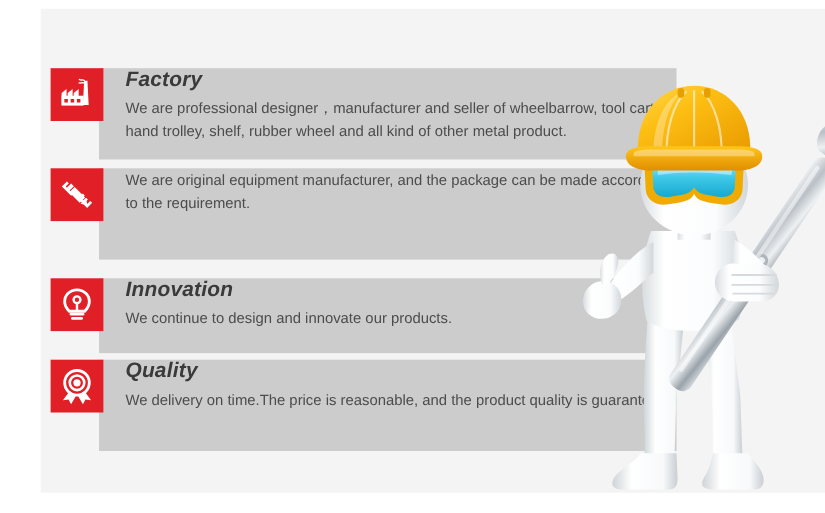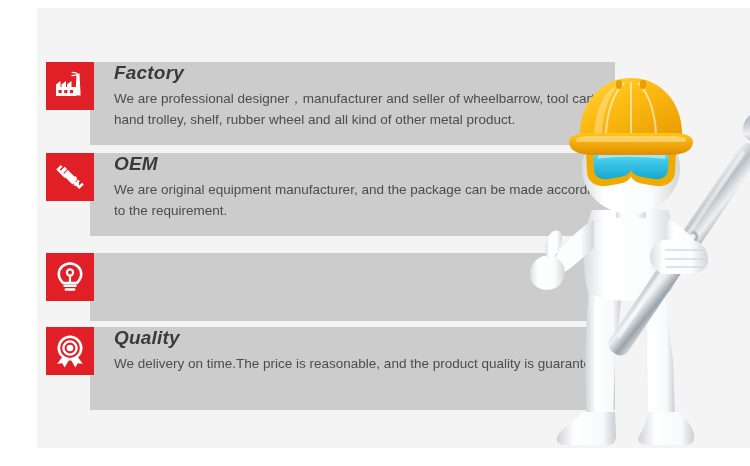--- a/index.html
+++ b/index.html
@@ -121,35 +121,38 @@
         <g transform="rotate(-45 24 24)">
           <path fill="#ffffff" d="M20.5 13 L27.5 13 L27.5 16.5 L20.5 16.5 Z"></path>
           <path fill="#ffffff" d="M20.5 17.5 L27.5 17.5 L27.5 31 L20.5 31 Z"></path>
           <path fill="#ffffff" d="M20.5 32 L24 37.5 L27.5 32 Z"></path>
         </g>
         <path fill="#ffffff" d="M13.5 12.5 L20 12.5 L20 15 L16 15 L16 17.3 L19.4 17.3 L19.4 19.6 L16 19.6 L16 22 L20 22 L20 24.5 L13.5 24.5 Z" transform="rotate(-45 16.7 18.5)"></path>
         <path fill="#ffffff" d="M28 23.5 L34.5 23.5 L34.5 26 L30.5 26 L30.5 28.3 L33.9 28.3 L33.9 30.6 L30.5 30.6 L30.5 33 L34.5 33 L34.5 35.5 L28 35.5 Z" transform="rotate(-45 31.2 29.5)"></path>
       </svg>
     </div>
     <div class="row-text">
-      <div class="row-title">OEM</div>
       <div class="row-desc">We are original equipment manufacturer, and the package can be made according to the requirement.</div>
     </div>
   </div>
 
   <div class="feature-row" style="top:253px; width:570px; height:70px;">
     <div class="gray-box" style="left:44px; top:0px; width:525px; height:68px;"></div>
     <div class="icon-tile">
       <svg viewBox="0 0 48 48" xmlns="http://www.w3.org/2000/svg">
         <path fill="none" stroke="#ffffff" stroke-width="2.6" d="M24 10.5 C17.6 10.5 12.8 15.3 12.8 21.3 C12.8 25.3 15 27.9 17 30 L31 30 C33 27.9 35.2 25.3 35.2 21.3 C35.2 15.3 30.4 10.5 24 10.5 Z"></path>
         <circle fill="none" stroke="#ffffff" stroke-width="2.2" cx="24" cy="19.5" r="3.1"></circle>
         <path fill="none" stroke="#ffffff" stroke-width="2.2" d="M24 22.6 L24 30"></path>
         <rect fill="#ffffff" x="17.3" y="31.4" width="13.4" height="2.5" rx="1.2"></rect>
         <rect fill="#ffffff" x="18.6" y="35.2" width="10.8" height="2.5" rx="1.2"></rect>
       </svg>
+    </div>
+    <div class="row-text">
+      <div class="row-title">Innovation</div>
+      <div class="row-desc">We continue to design and innovate our products.</div>
     </div>
   </div>
 
   <div class="feature-row" style="top:327px; width:570px; height:86px;">
     <div class="gray-box" style="left:44px; top:0px; width:525px; height:83px;"></div>
     <div class="icon-tile">
       <svg viewBox="0 0 48 48" xmlns="http://www.w3.org/2000/svg">
         <path fill="#ffffff" d="M17.4 28.5 L11.2 36.8 L16.3 36.2 L18.6 40.5 L23.2 32.8 Z"></path>
         <path fill="#ffffff" d="M30.6 28.5 L36.8 36.8 L31.7 36.2 L29.4 40.5 L24.8 32.8 Z"></path>
         <circle fill="none" stroke="#ffffff" stroke-width="2.6" cx="24" cy="21" r="11.2"></circle>

